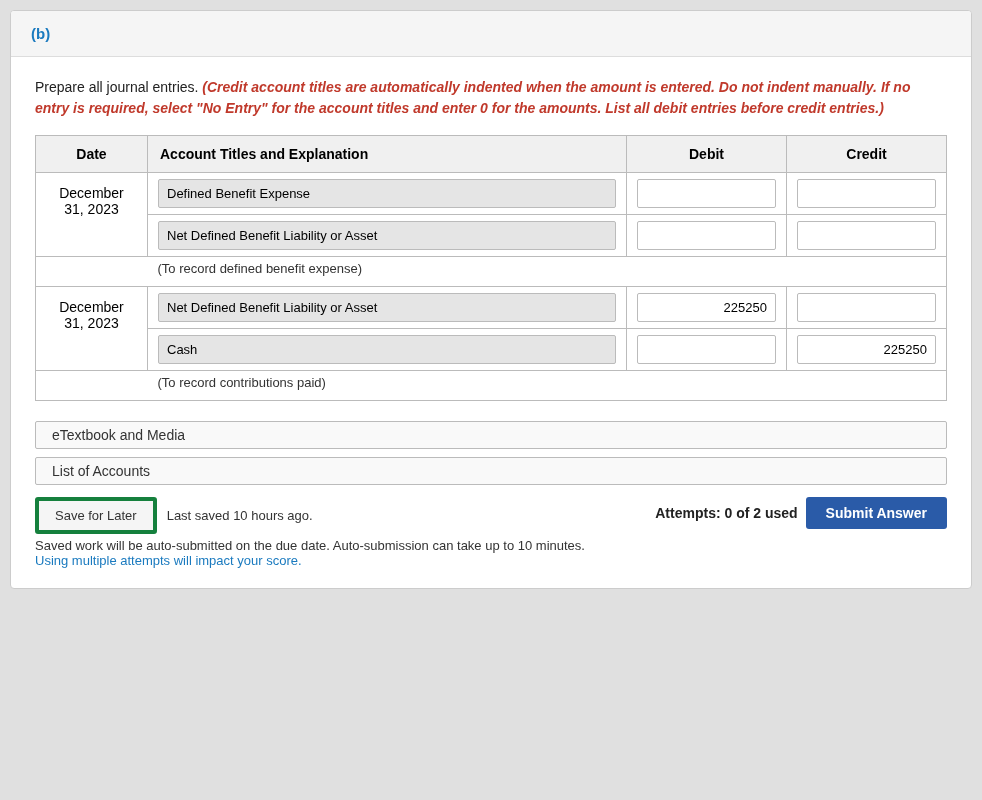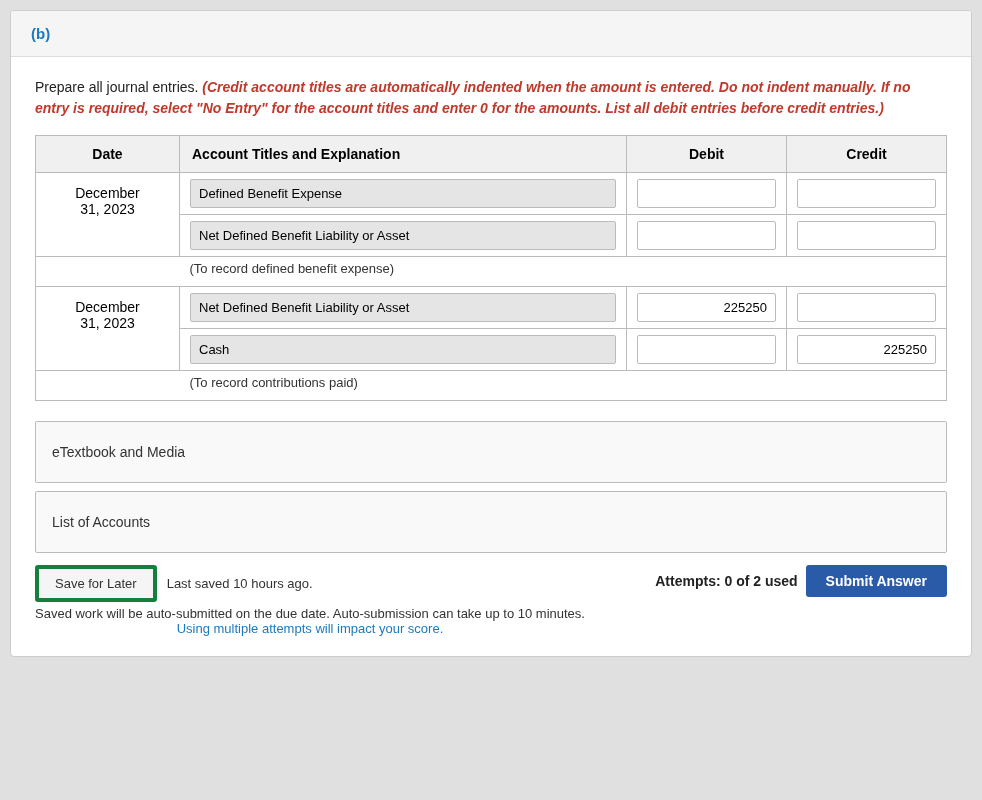--- a/index.html
+++ b/index.html
@@ -51,21 +51,21 @@
     }
     .journal-table thead tr {
       background: #f0f0f0;
     }
     .journal-table th {
       padding: 10px 12px;
       border: 1px solid #bbb;
       font-weight: bold;
       font-size: 14px;
     }
-    .journal-table th.col-date { width: 144px; }
+    .journal-table th.col-date { width: 112px; }
     .journal-table th.col-account { text-align: left; }
     .journal-table th.col-debit { width: 160px; text-align: center; }
     .journal-table th.col-credit { width: 160px; text-align: center; }
     .journal-table td {
       padding: 6px 10px;
       border: 1px solid #bbb;
       vertical-align: middle;
     }
     .journal-table td.date-cell {
       text-align: center;
@@ -96,21 +96,21 @@
       color: #333;
       font-size: 13px;
     }
     .bottom-panels {
       margin-top: 10px;
     }
     .panel {
       border: 1px solid #bbb;
       border-radius: 2px;
       margin-bottom: 8px;
-      padding: 22px 16px;
+      padding: 5px 16px;
       background: #f9f9f9;
       font-size: 14px;
       color: #333;
     }
     .footer-bar {
       display: flex;
       align-items: flex-start;
       justify-content: space-between;
       margin-top: 12px;
       flex-wrap: wrap;
@@ -152,21 +152,20 @@
     }
     .auto-submit-text {
       font-size: 13px;
       color: #333;
       margin-top: 4px;
     }
     .link-text {
       color: #1a7abf;
       font-size: 13px;
       display: block;
-      text-align: center;
     }
     .save-area {
       display: flex;
       align-items: center;
       gap: 10px;
       margin-bottom: 4px;
     }
   </style>
 </head>
 <body>

